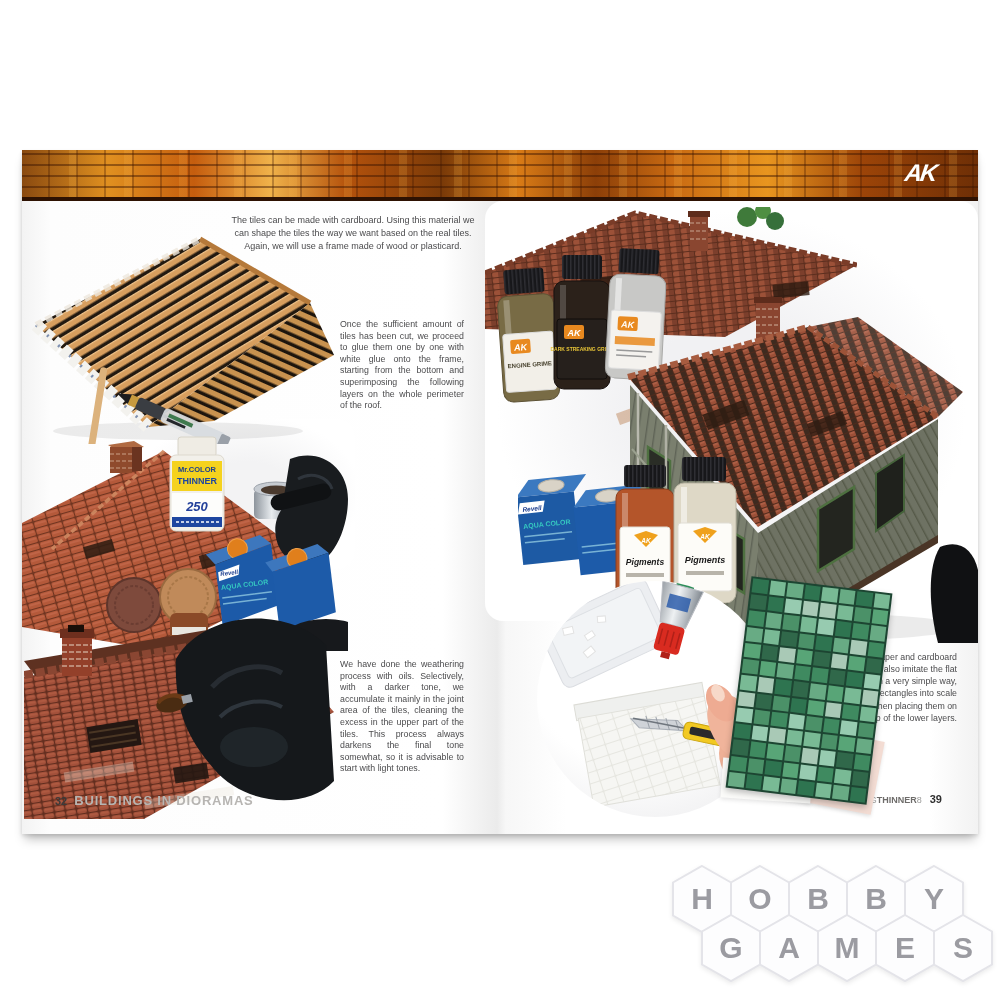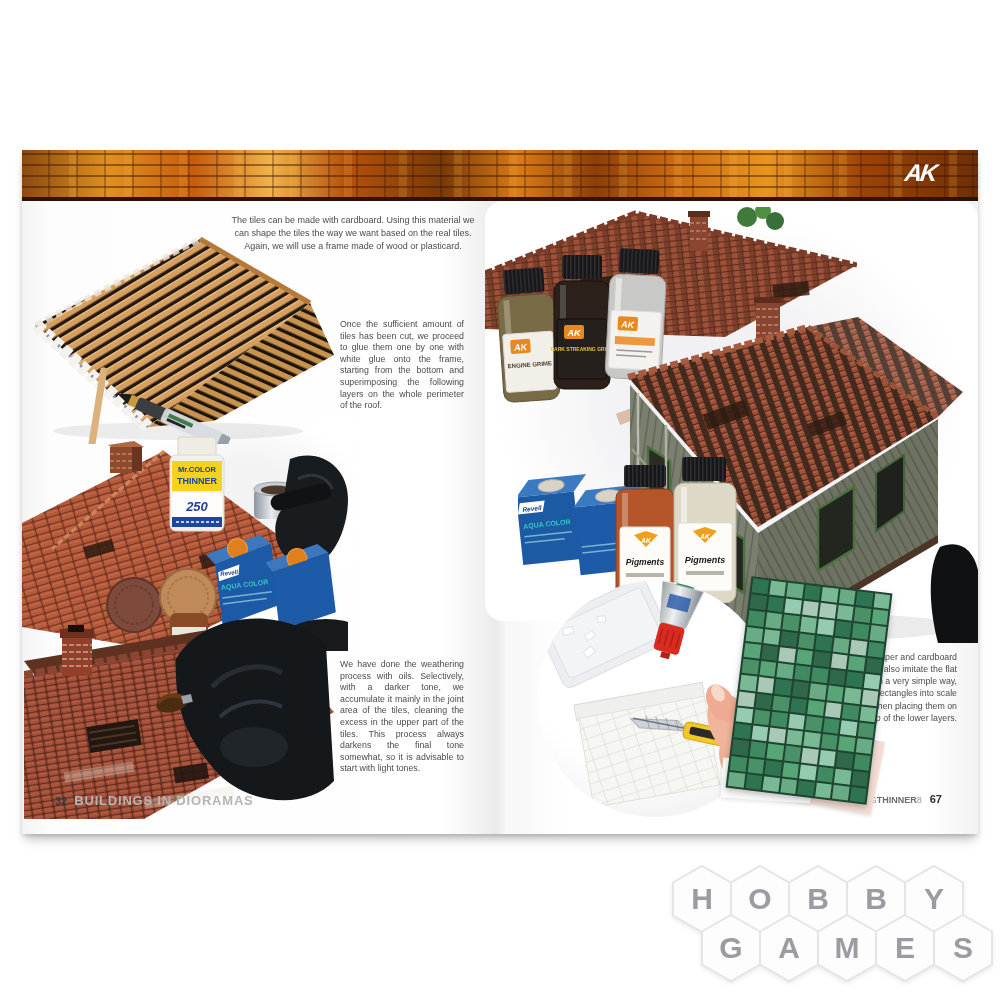--- a/index.html
+++ b/index.html
@@ -520,21 +520,21 @@
             <div style="background: rgb(46, 116, 80);"></div>
             <div style="background: rgb(121, 186, 149);"></div>
             <div style="background: rgb(104, 171, 132);"></div>
             <div style="background: rgb(46, 116, 80);"></div>
           </div>
       </div>
 
       <div class="txt col-right-bottom">With paper and cardboard you can also imitate the flat tiles in a very simple way, cutting rectangles into scale and then placing them on top of the lower layers.</div>
 
       <div class="folio folio-right">
-        <span class="fr-bold">AK</span><span class="fr-light">LEARNING</span><span class="fr-bold">THINNER</span><span class="fr-light">8</span><span class="fr-num">67</span>
+        <span class="fr-bold">AK</span><span class="fr-light">LEARNING</span><span class="fr-bold">THINNER</span><span class="fr-light">8</span><span class="fr-num">39</span>
       </div>
     </div>
   </div>
 
   <svg class="watermark" width="335" height="140" viewBox="0 0 335 140">
     <g>
       <polygon class="wm-hex" points="37,6 66,22.5 66,55.5 37,72 8,55.5 8,22.5"></polygon>
       <text class="wm-letter" x="37" y="49" text-anchor="middle">H</text>
       <polygon class="wm-hex" points="95,6 124,22.5 124,55.5 95,72 66,55.5 66,22.5"></polygon>
       <text class="wm-letter" x="95" y="49" text-anchor="middle">O</text>

